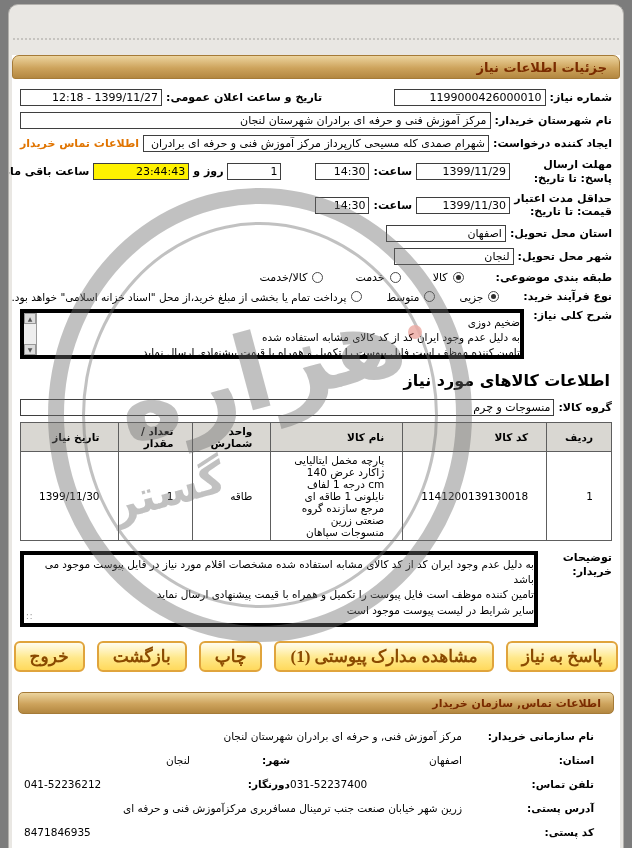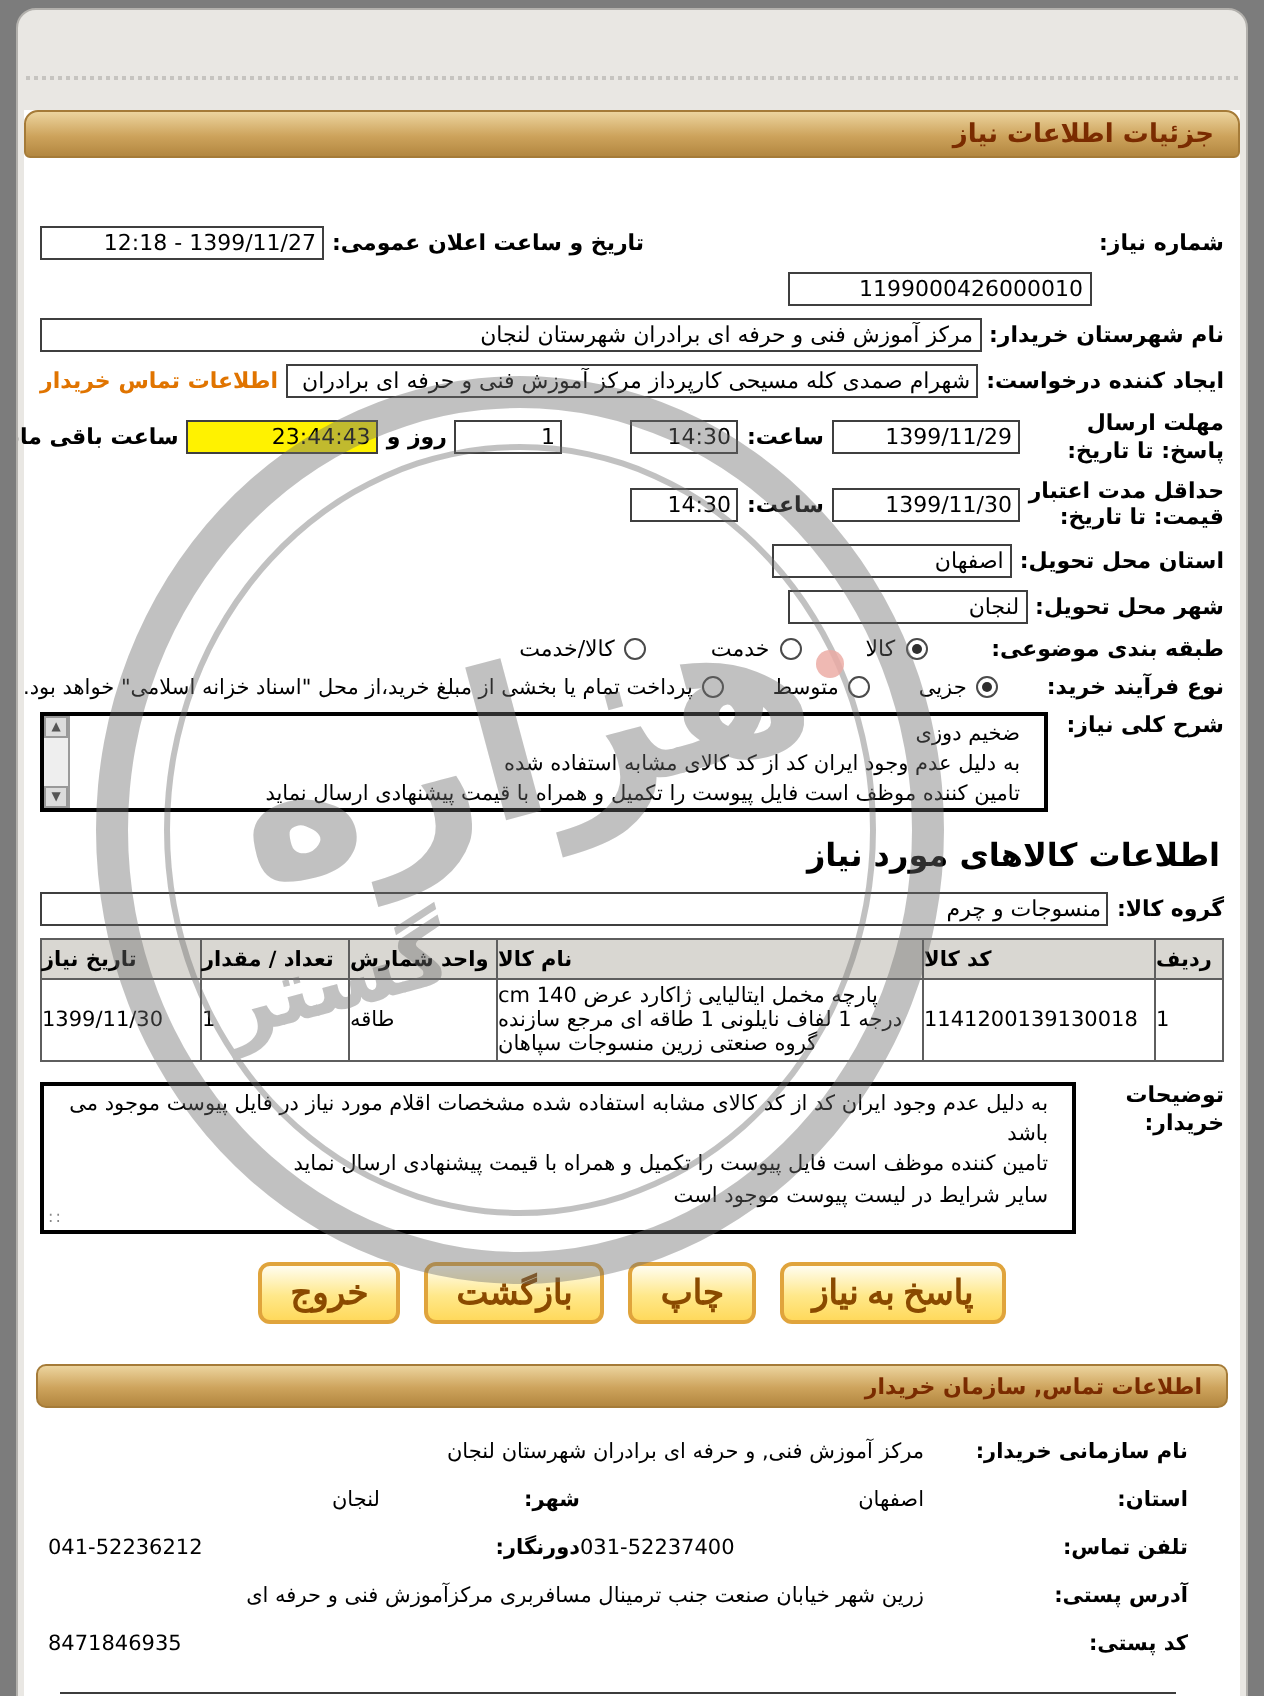--- a/index.html
+++ b/index.html
@@ -30,32 +30,32 @@
   .spacer{flex:1}
   .gap26{width:26px;flex-shrink:0}
   .link{color:#e07400;font-weight:bold;white-space:nowrap;cursor:pointer}
 
   .opt{display:flex;align-items:center;gap:5px;margin-right:28px;white-space:nowrap}
   .row.tight .opt{margin-right:20px;font-size:10.5px}
   .radio{width:11px;height:11px;border:1px solid #4a4a4a;border-radius:50%;background:#fff;
          display:inline-block;position:relative;flex-shrink:0}
   .radio.checked::after{content:"";position:absolute;inset:2px;border-radius:50%;background:#2e2e2e}
 
-  .textbox{border:2px solid #000000;position:relative;padding:2px 12px 2px 16px;
+  .textbox{border:4px solid #000000;position:relative;padding:2px 0 2px 16px;
            font-size:10.5px;line-height:1.45;background:#fff;overflow:hidden}
   .sb{position:absolute;left:0;top:0;bottom:0;width:13px;background:#eeeeee;
       border-right:1px solid #9b9b9b;display:flex;flex-direction:column;
       justify-content:space-between;align-items:center}
   .ar{width:12px;height:11px;background:#dcdcdc;border:1px solid #999;font-size:6px;
       color:#555;display:flex;align-items:center;justify-content:center;line-height:1;cursor:pointer}
 
   .sec-title{font-weight:bold;font-size:16px;margin:12px 2px 9px}
 
   table.goods{width:100%;border-collapse:collapse;font-size:10.5px;margin-bottom:10px}
-  .goods th,.goods td{border:1px solid #5e5e5e;text-align:left;padding:2px 0;vertical-align:middle}
+  .goods th,.goods td{border:1px solid #5e5e5e;text-align:right;padding:2px 18px;vertical-align:middle}
   .goods th{background:#d9d7d2;font-weight:bold;height:20px}
   .col-row{width:34px}.col-code{width:116px}.col-unit{width:74px}.col-qty{width:74px}.col-date{width:80px}
 
   .btn-row{display:flex;justify-content:center;align-items:center;gap:12px;margin:14px 0 12px}
   .btn{background:linear-gradient(180deg,#fffdf0,#ffe88a 55%,#ffd95c);border:2px solid #e0a43c;
        border-radius:6px;color:#8a4a00;font-weight:bold;font-size:17px;padding:3px 14px;
        font-family:Liberation Serif, serif;cursor:pointer;white-space:nowrap}
 
   .contact{padding:16px 26px 0 12px;font-size:10.5px}
   .c-grid{display:grid;grid-template-columns:132px 172px 100px 1fr;row-gap:12px;align-items:start}
@@ -88,21 +88,21 @@
 
   <div class="content">
     <div class="header-bar">
       <span>جزئیات اطلاعات نیاز</span>
     </div>
 
     <div class="form">
 
       <div class="row">
         <span class="lbl">شماره نیاز:</span>
-        <input class="inp center" style="width: 152px; margin-top: 47px;" readonly="" value="1199000426000010">
+        <input class="inp center" style="width: 152px;" readonly="" value="1199000426000010">
         <span class="spacer"></span>
         <span class="lbl">تاریخ و ساعت اعلان عمومی:</span>
         <input class="inp center" style="width: 142px;" readonly="" value="12:18 - 1399/11/27">
       </div>
 
       <div class="row">
         <span class="lbl">نام شهرستان خریدار:</span>
         <input class="inp grow" readonly="" value="مرکز آموزش فنی و حرفه ای برادران شهرستان لنجان" style="">
       </div>
 
@@ -221,20 +221,21 @@
         <div class="textbox grow" style="height:76px;padding-left:8px">
           <div>به دلیل عدم وجود ایران کد از کد کالای مشابه استفاده شده مشخصات اقلام مورد نیاز در فایل پیوست موجود می باشد</div>
           <div>تامین کننده موظف است فایل پیوست را تکمیل و همراه با قیمت پیشنهادی ارسال نماید</div>
           <div>سایر شرایط در لیست پیوست موجود است</div>
           <span class="dots">::</span>
         </div>
       </div>
 
       <div class="btn-row">
         <button class="btn">پاسخ به نیاز</button>
+        <button class="btn">مشاهده مدارک پیوستی (1)</button>
         <button class="btn">چاپ</button>
         <button class="btn">بازگشت</button>
         <button class="btn">خروج</button>
       </div>
     </div>
 
     <div class="header-bar small">
       <span>اطلاعات تماس, سازمان خریدار</span>
     </div>
 

